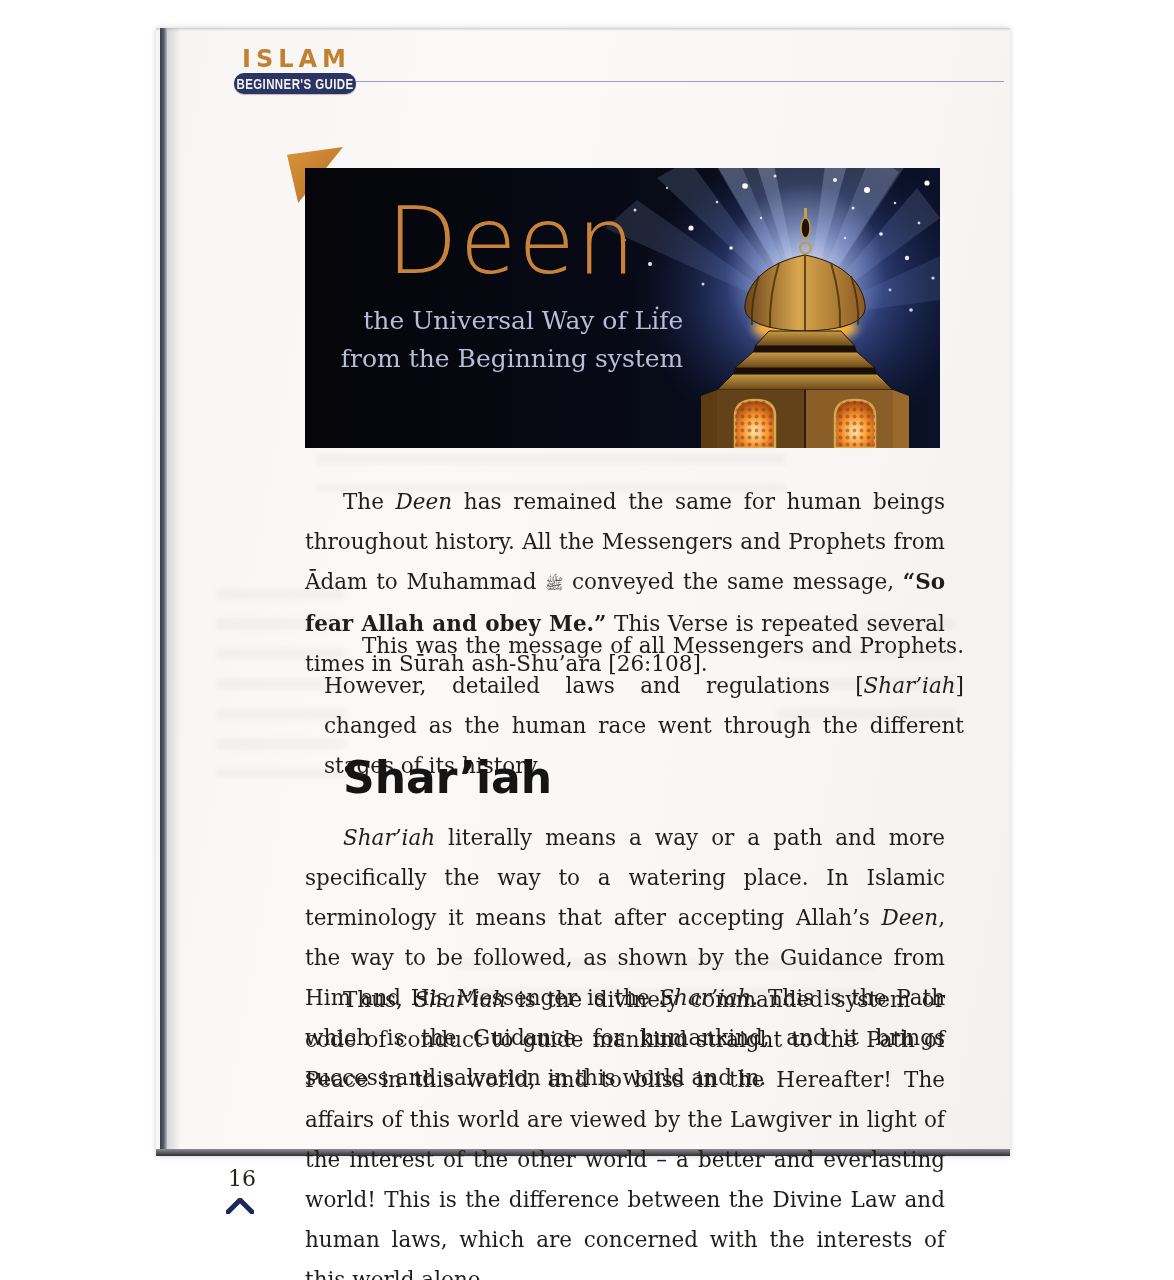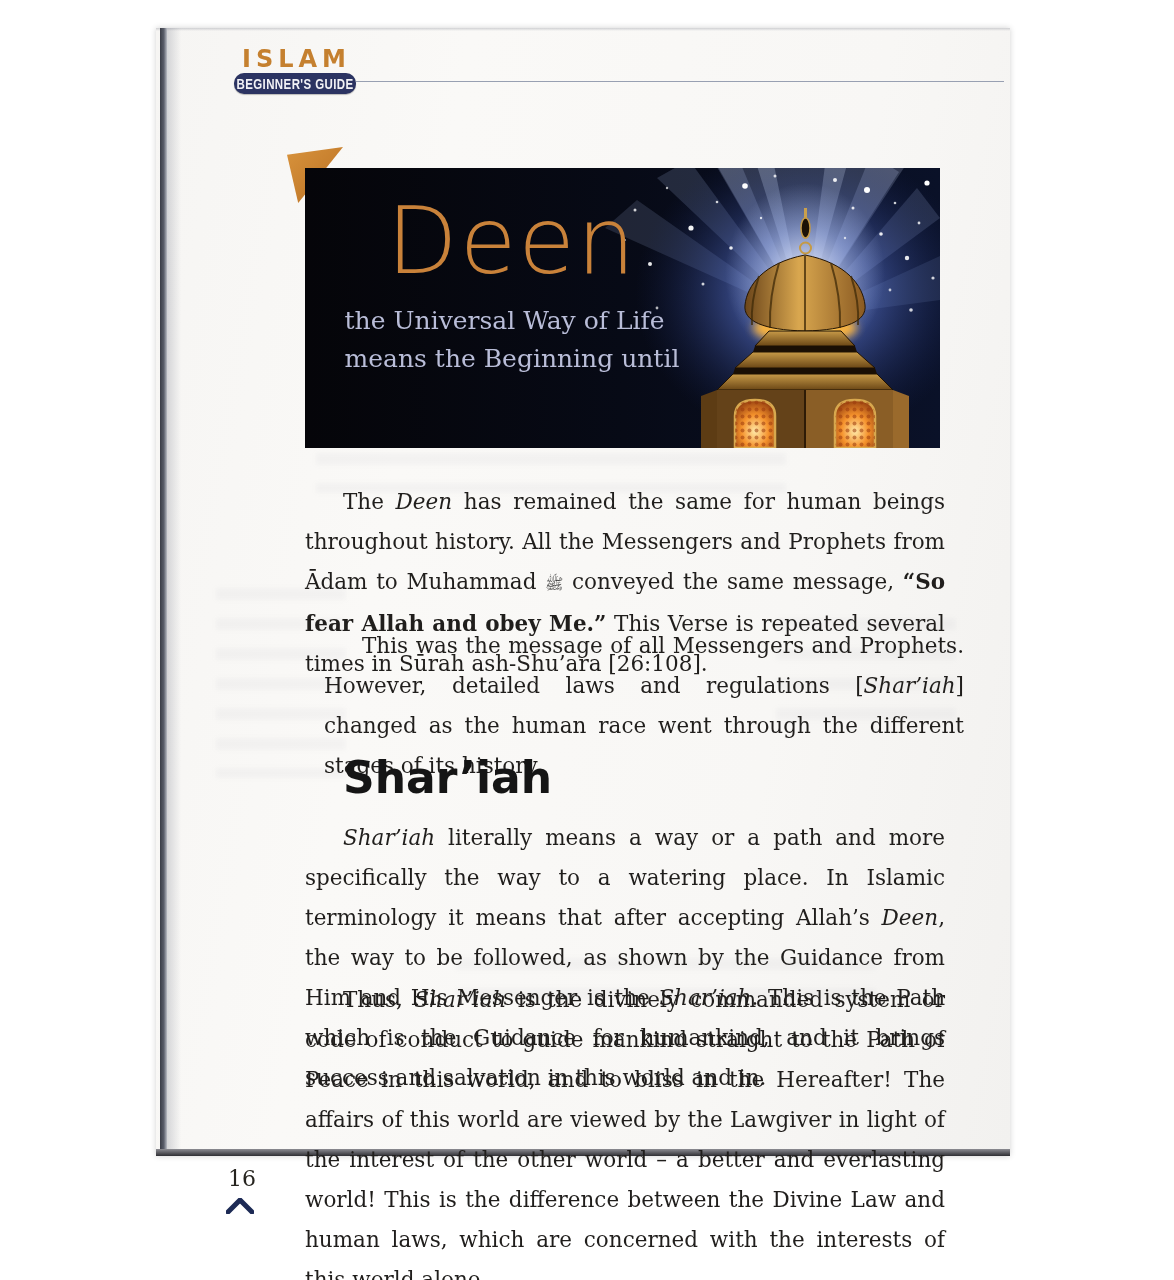--- a/index.html
+++ b/index.html
@@ -65,21 +65,21 @@
   .banner-art { position:absolute; right:0; top:0; }
   .banner-titlebox {
     position:absolute; left:12px; top:0; width:390px; height:100%;
     display:flex; flex-direction:column; align-items:center; z-index:2;
   }
   .banner-title {
     margin-top:22px; font-family:"DejaVu Sans", sans-serif; font-weight:300;
     font-size:92px; line-height:104px; color:#c9823a; letter-spacing:2px;
   }
   .banner-subtitle {
-    margin-top:8px; text-align:left; font-family:"DejaVu Serif", serif;
+    margin-top:8px; text-align:right; font-family:"DejaVu Serif", serif;
     font-size:25px; line-height:38px; color:#b9bdd8;
   }
   
   .bodytext {
     position:absolute; left:149px; width:640px; color:#201e1c;
     font-size:21.5px; line-height:40px; text-align:justify; text-indent:38px;
     z-index:2;
   }
   .seg-italic { font-style:italic; }
   .seg-bold { font-weight:bold; }
@@ -243,21 +243,21 @@
             <path d="M430,280 L430,248 Q430,232 450,232 Q470,232 470,248 L470,280 Z" fill="url(#winG)" stroke="#d8a84e" stroke-width="2.5"></path>
             <path d="M430,280 L430,248 Q430,232 450,232 Q470,232 470,248 L470,280 Z" fill="url(#lattice)"></path>
             <path d="M530,280 L530,248 Q530,232 550,232 Q570,232 570,248 L570,280 Z" fill="url(#winG)" stroke="#d8a84e" stroke-width="2.5"></path>
             <path d="M530,280 L530,248 Q530,232 550,232 Q570,232 570,248 L570,280 Z" fill="url(#lattice)"></path>
           </g>
         </svg>
         <div class="banner-titlebox">
           <div class="banner-title">Deen</div>
           <div class="banner-subtitle">
             <div>the Universal Way of Life</div>
-            <div>means the Beginning until</div>
+            <div>from the Beginning system</div>
           </div>
         </div>
       </div>
     </div>
 
     <div class="smudge" style="left:160px; top:425px; width:470px; height:40px;"></div>
     <div class="smudge" style="left:60px; top:560px; width:130px; height:190px;"></div>
     <div class="smudge" style="left:620px; top:590px; width:180px; height:120px;"></div>
     <div class="smudge" style="left:300px; top:930px; width:420px; height:60px;"></div>
 

